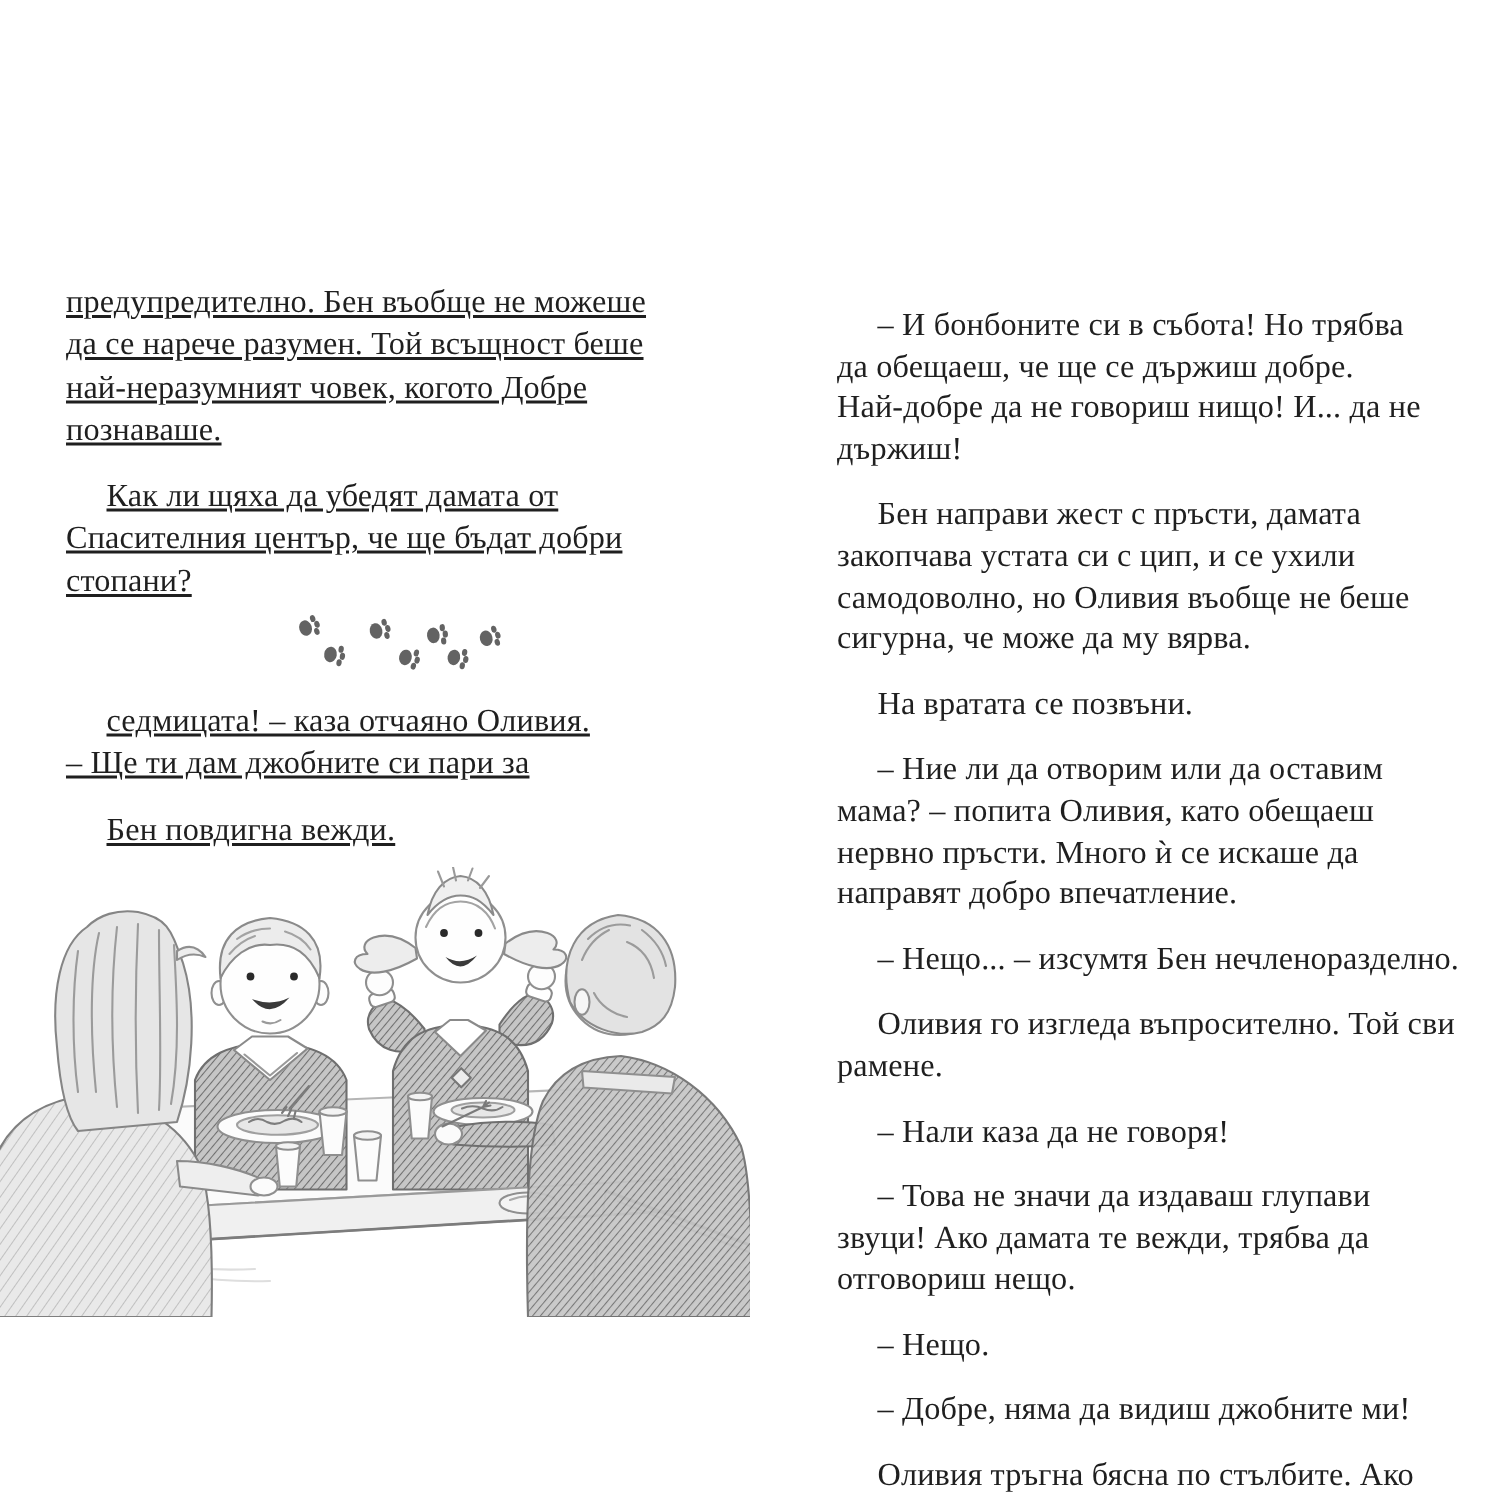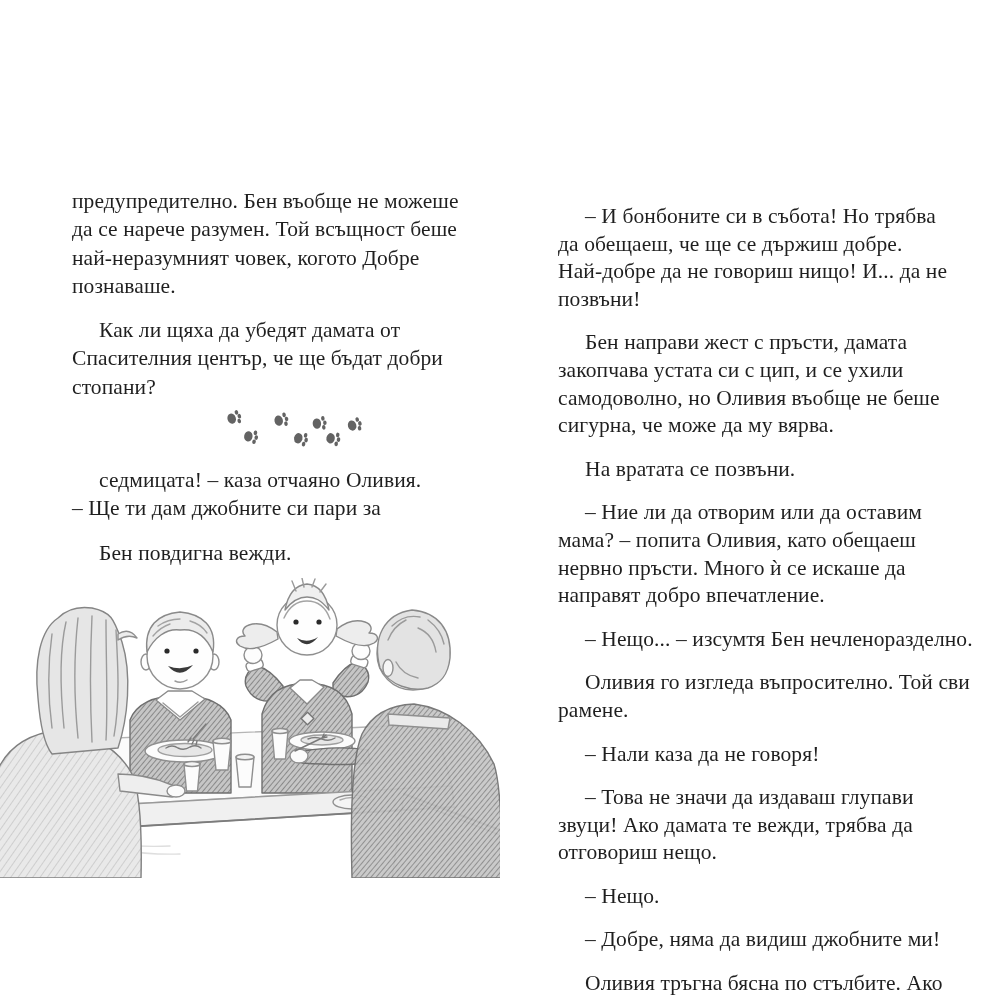--- a/index.html
+++ b/index.html
@@ -12,21 +12,21 @@
     font-family: "Liberation Serif", "DejaVu Serif", serif;
     color: #1f1f1f;
   }
   .column {
     position: absolute;
     top: 187px;
     font-size: 21.5px;
     letter-spacing: 0.1px;
   }
   .column .line { white-space: nowrap; }
-  .col-left  { left: 72px;  width: 432px; line-height: 28.3px; }
+  .col-left  { left: 44px;  width: 432px; line-height: 28.3px; text-decoration: underline; }
   .col-right { left: 558px; width: 414px; line-height: 27.6px; }
   .para { margin: 0; }
   .para.indent .line:first-child { padding-left: 27px; margin-top: 16px; }
   .paw-row {
     height: 46px;
     margin: 3px 0 15px 0;
     display: flex;
     justify-content: center;
     align-items: center;
   }
@@ -125,21 +125,21 @@
         </div>
       </div>
   </div>
 
   <div class="column col-right">
     <div>
         <div class="para indent">
           <div class="line">– И бонбоните си в събота! Но трябва</div>
           <div class="line">да обещаеш, че ще се държиш добре.</div>
           <div class="line">Най-добре да не говориш нищо! И... да не</div>
-          <div class="line">позвъни!</div>
+          <div class="line">държиш!</div>
         </div>
         <div class="para indent">
           <div class="line">Бен направи жест с пръсти, дамата</div>
           <div class="line">закопчава устата си с цип, и се ухили</div>
           <div class="line">самодоволно, но Оливия въобще не беше</div>
           <div class="line">сигурна, че може да му вярва.</div>
         </div>
         <div class="para indent">
           <div class="line">На вратата се позвъни.</div>
         </div>

